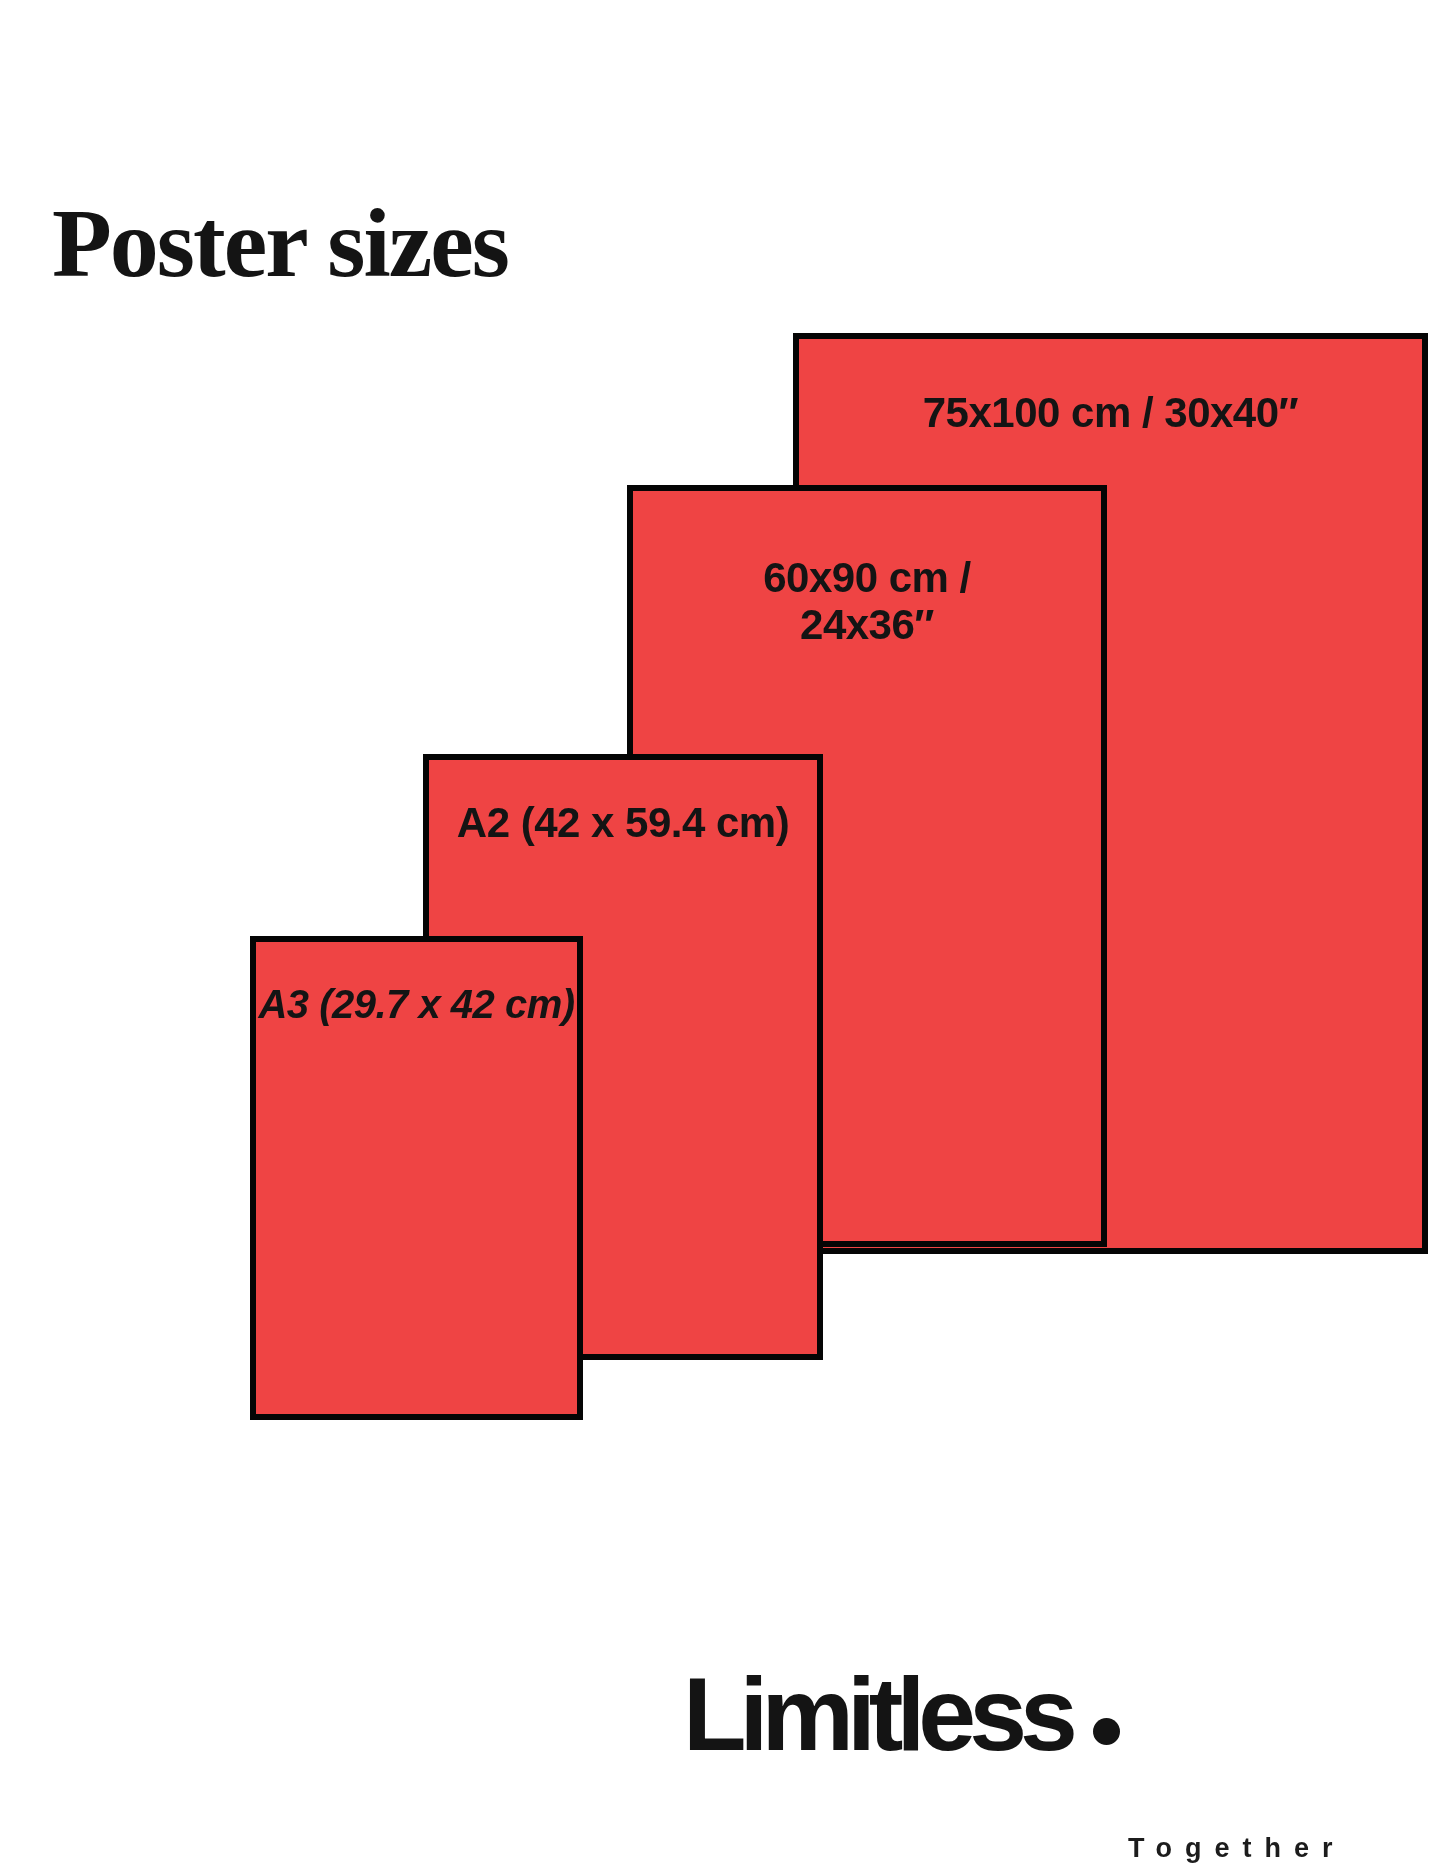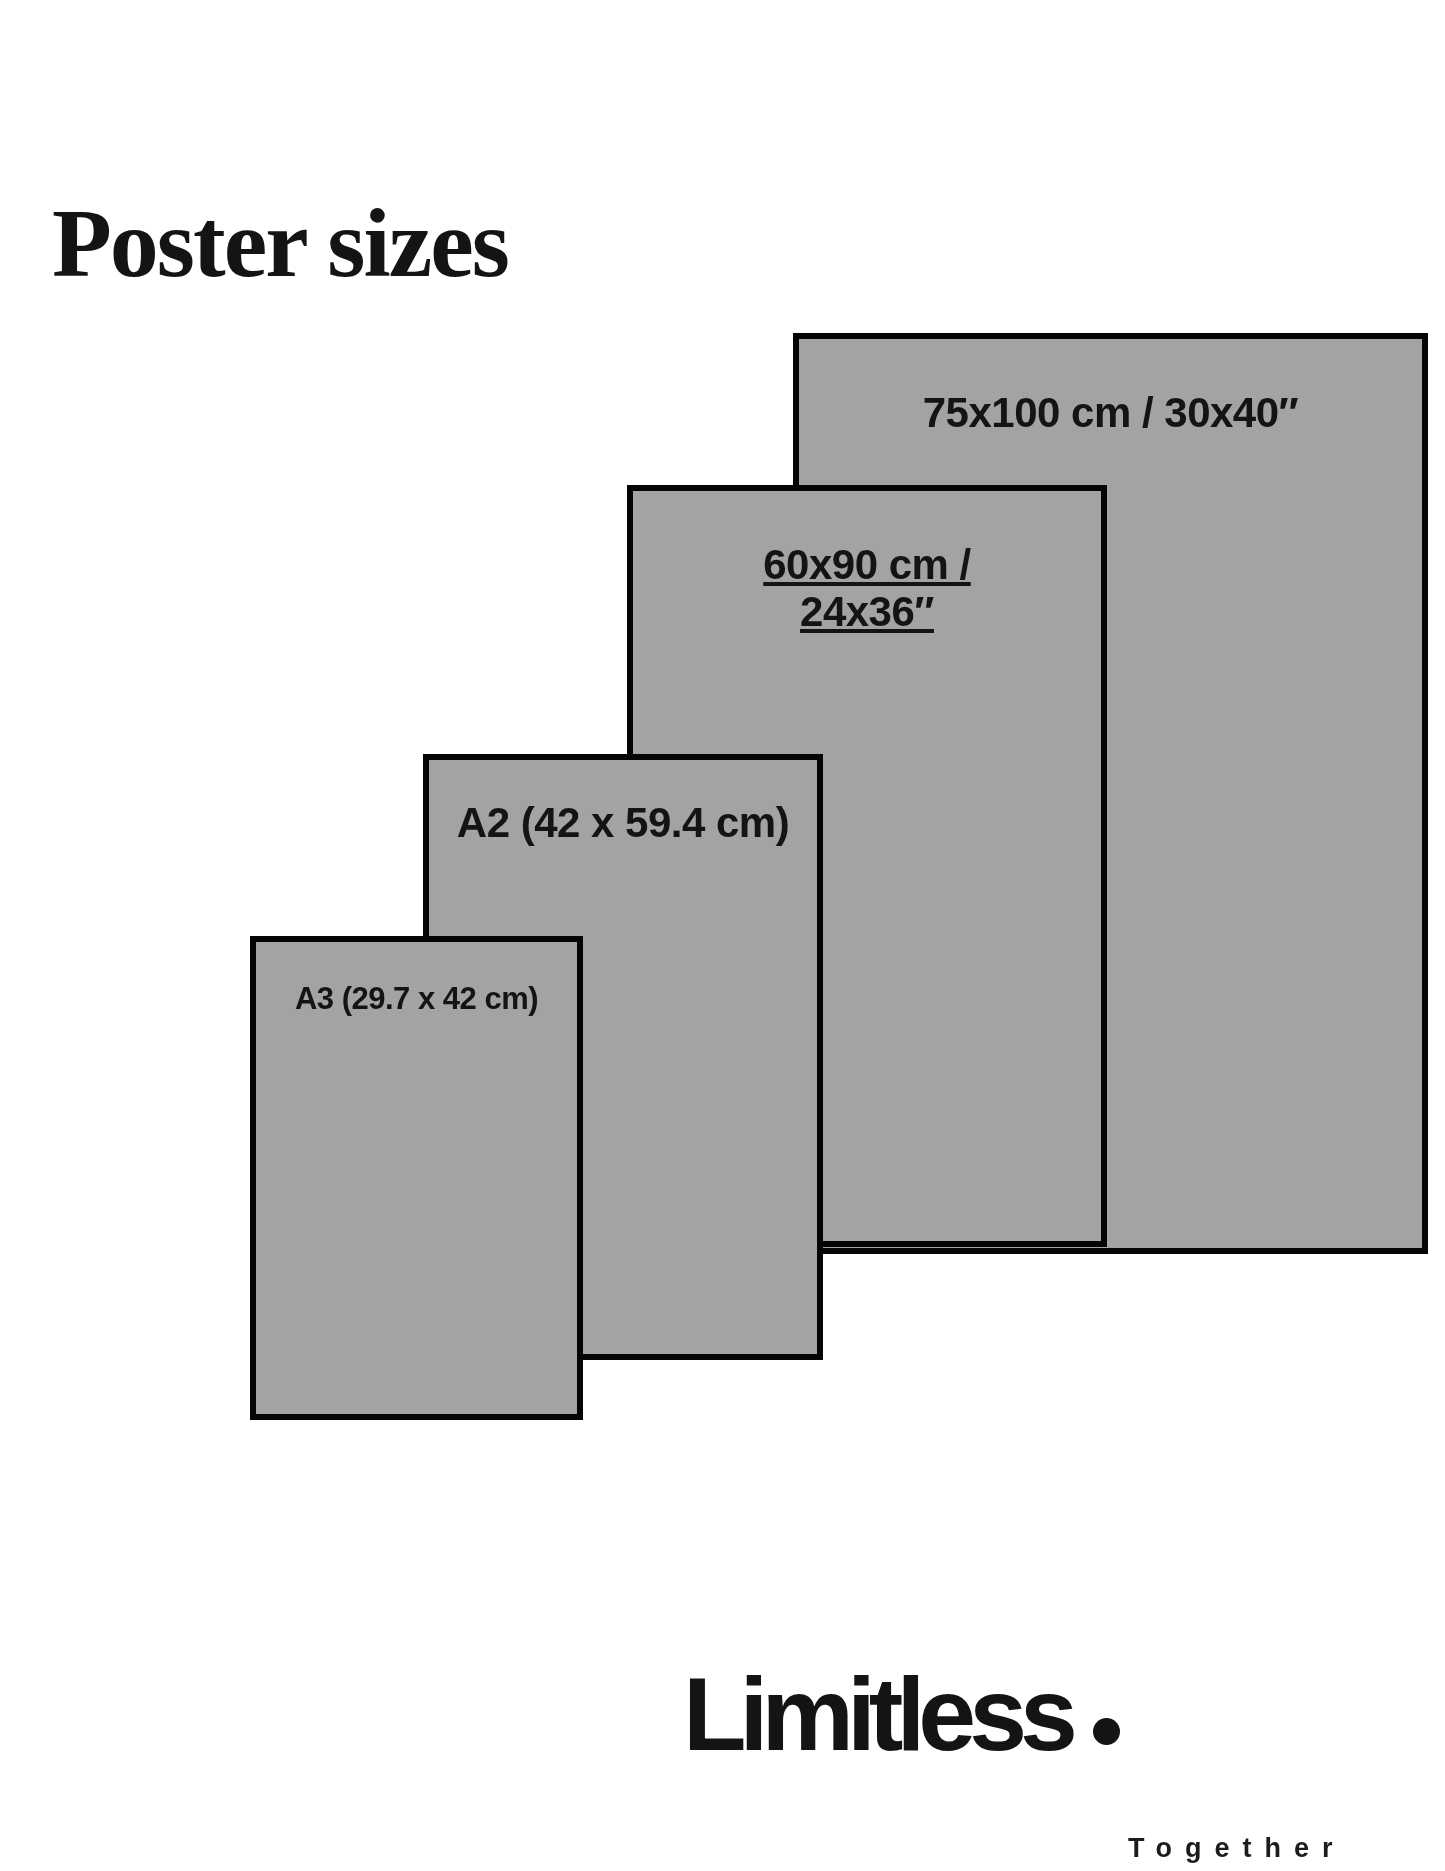--- a/index.html
+++ b/index.html
@@ -22,21 +22,21 @@
     font-size: 98px;
     letter-spacing: -2px;
     line-height: 1.1;
     color: var(--ink, #141414);
     white-space: nowrap;
   }
   .diagram { position: absolute; left: 0; top: 0; width: 100%; height: 100%; }
   .poster {
     position: absolute;
     box-sizing: border-box;
-    background: #a3a3a3;
+    background: #ef4444;
     border: 6px solid var(--line, #050505);
   }
   .poster-label {
     position: absolute;
     left: 0;
     right: 0;
     text-align: center;
     font-weight: 700;
     letter-spacing: -0.5px;
     line-height: 1.12;
@@ -87,32 +87,32 @@
 
   <h1 class="title">Poster sizes</h1>
 
   <div class="diagram" id="diagram">
       <div class="poster" style="left: 793px; top: 333px; width: 635px; height: 921px;">
         <div class="poster-label" style="top: 50px; font-size: 42px;">
           <div>75x100 cm / 30x40″</div>
         </div>
       </div>
       <div class="poster" style="left: 627px; top: 485px; width: 480px; height: 762px;">
-        <div class="poster-label" style="top: 50px; font-size: 42px; text-decoration: underline;">
+        <div class="poster-label" style="top: 63px; font-size: 42px;">
           <div>60x90 cm /</div>
           <div>24x36″</div>
         </div>
       </div>
       <div class="poster" style="left: 423px; top: 754px; width: 400px; height: 606px;">
         <div class="poster-label" style="top: 39px; font-size: 42px;">
           <div>A2 (42 x 59.4 cm)</div>
         </div>
       </div>
       <div class="poster" style="left: 250px; top: 936px; width: 333px; height: 484px;">
-        <div class="poster-label" style="top: 40px; font-size: 31px;">
+        <div class="poster-label" style="top: 40px; font-size: 40px; font-style: italic;">
           <div>A3 (29.7 x 42 cm)</div>
         </div>
       </div>
     </div>
 
   <div class="footer">
     <div class="logo">
       <span class="logo-word">Limitless</span>
       <span class="logo-dot"></span>
     </div>

